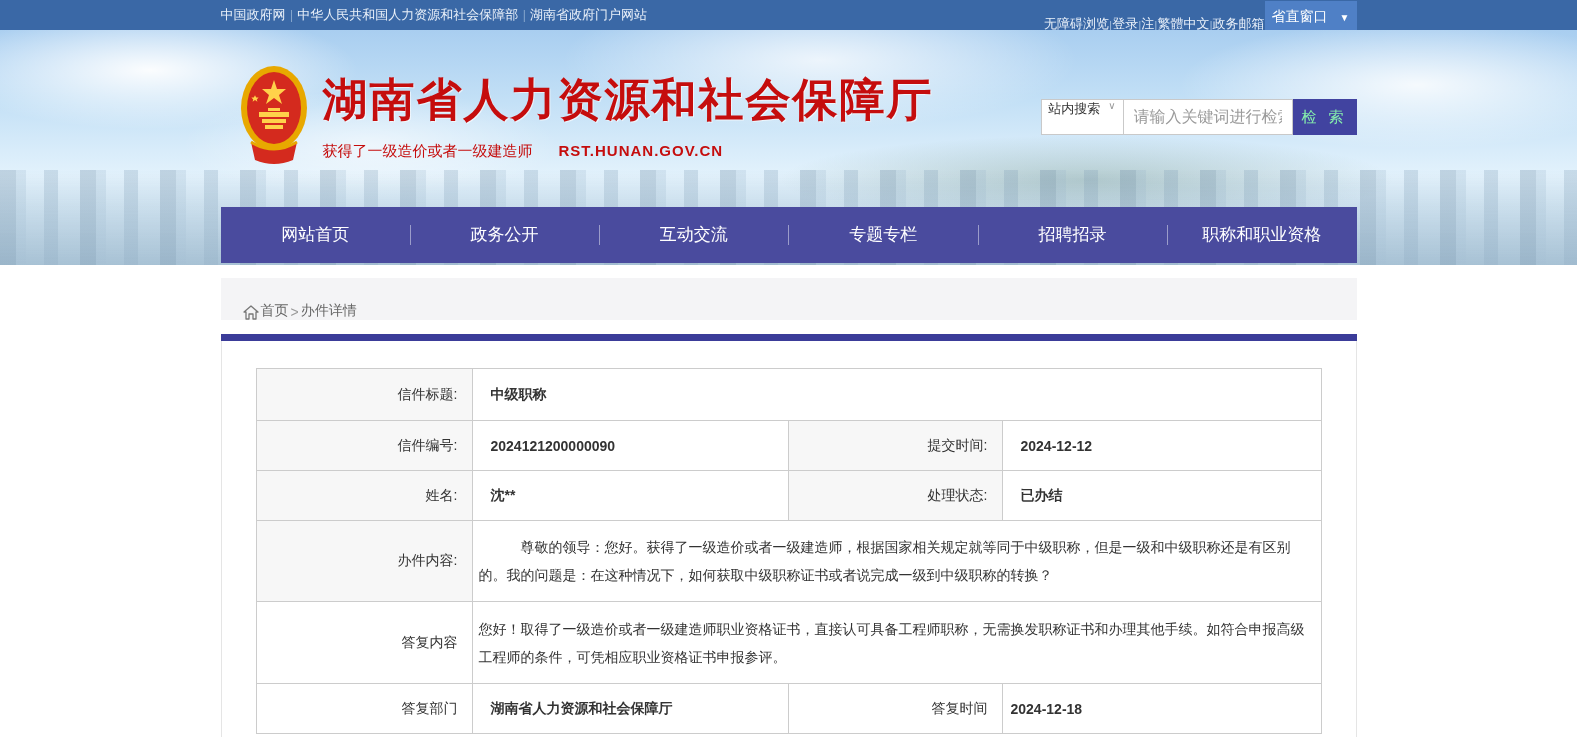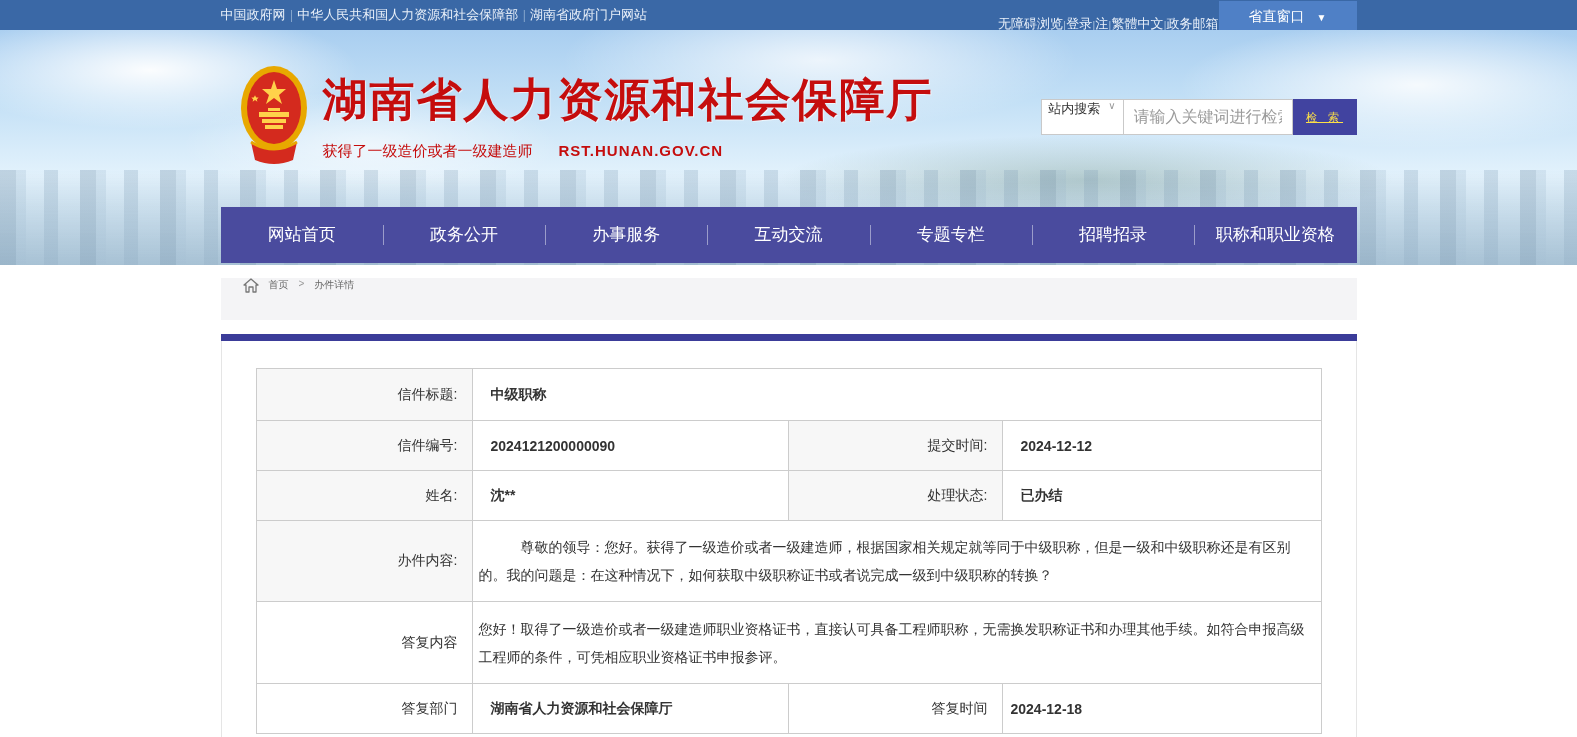--- a/index.html
+++ b/index.html
@@ -7,21 +7,21 @@
     font-family:"Liberation Sans", sans-serif; background:#fff; color:#333; }
 
   
   .topbar { height:30px; background:#3a68a6; }
   .topbar-inner { width:1136px; margin:0 auto; height:30px; display:flex;
     align-items:center; justify-content:space-between; font-size:13px; color:#eaf1fa; }
   .tb-group { display:flex; align-items:flex-end; }
   .tb-link { cursor:pointer; white-space:nowrap; }
   .tb-sep { color:#9db9d9; font-size:12px; }
   .win-btn { height:32px; margin-top:4px; background:#4f80c6; color:#fff;
-    border:none; font-size:14px; padding:0 30px; display:flex; align-items:center;
+    border:none; font-size:14px; padding:0 7px; display:flex; align-items:center;
     gap:12px; cursor:pointer; }
   .win-btn .arr { font-size:10px; }
 
   
   .header { position:relative; height:235px; overflow:hidden;
     background:linear-gradient(180deg,#a9cef0 0%,#c3e0f6 30%,#e3f2fc 62%,#d5ebf8 100%); }
   .cloud { position:absolute; border-radius:50%; pointer-events:none;
     background:radial-gradient(ellipse at center, rgba(255,255,255,.95) 0%, rgba(255,255,255,0) 70%); }
   .c1 { width:420px; height:120px; left:-60px; top:-20px; }
   .c2 { width:520px; height:140px; left:560px; top:-40px; opacity:.8; }
@@ -42,35 +42,35 @@
   .site-sub { margin-top:12px; font-size:15px; color:#c50d0d; display:flex; gap:26px; white-space:nowrap; }
   .site-sub .url { font-weight:bold; letter-spacing:1px; }
   .search { position:absolute; right:0; top:69px; display:flex; height:36px; }
   .scope { width:82px; background:#fff; border:1px solid #c9c9c9; border-right:none;
     display:flex; align-items:flex-start; justify-content:center; gap:8px; font-size:13px;
     color:#333; cursor:pointer; }
   .scope .arr { color:#999; font-size:10px; }
   .search input { width:170px; border:1px solid #c9c9c9; padding:0 10px; font-size:16px;
     color:#333; outline:none; }
   .search input::placeholder { color:#9b9b9b; }
-  .search-btn { width:64px; background:#4143a0; color:#fde047; border:none; font-size:11px;
-    letter-spacing:4px; cursor:pointer;text-decoration:underline; }
+  .search-btn { width:64px; background:#4143a0; color:#86efac; border:none; font-size:15px;
+    letter-spacing:4px; cursor:pointer; }
 
   
   .nav { position:absolute; left:0; bottom:2px; width:1136px; height:56px; background:#4a4b9e;
     display:flex; align-items:center; }
   .nav-item { flex:1; text-align:center; color:#fff; font-size:17px; cursor:pointer;
     position:relative; line-height:56px; white-space:nowrap; }
   .nav-item:not(:first-child)::before { content:""; position:absolute; left:0; top:18px;
     width:1px; height:20px; background:rgba(255,255,255,.45); }
 
   
   .crumb-wrap { margin-top:13px; }
   .crumb { width:1136px; margin:0 auto; height:42px; background:#f4f4f6; display:flex;
-    align-items:flex-start; padding-left:22px; font-size:10px; color:#666; gap:10px; }
+    align-items:flex-end; padding-left:22px; font-size:14px; color:#666; gap:2px; }
   .crumb .sep { color:#999; }
   .crumb a { color:#666; text-decoration:none; cursor:pointer; }
 
   
   .blue-bar { width:1136px; margin:14px auto 0; height:7px; background:#3b3c99; }
   .panel { width:1136px; margin:0 auto; height:396px; background:#fff;
     border-left:1px solid #e5e5e5; border-right:1px solid #e5e5e5; padding-top:27px; }
   table.detail { width:1065px; margin:0 auto; border-collapse:collapse; table-layout:fixed;
     font-size:14px; color:#333; }
   table.detail td { border:1px solid #ccc; vertical-align:middle; }
@@ -147,21 +147,20 @@
         <span>站内搜索</span>
         <span class="arr">∨</span>
       </div>
       <input type="text" placeholder="请输入关键词进行检索" style="">
       <button class="search-btn">检 索</button>
     </div>
 
     <div class="nav">
       <div class="nav-item">网站首页</div>
       <div class="nav-item">政务公开</div>
-      <div class="nav-item">办事服务</div>
       <div class="nav-item">互动交流</div>
       <div class="nav-item">专题专栏</div>
       <div class="nav-item">招聘招录</div>
       <div class="nav-item">职称和职业资格</div>
     </div>
   </div>
 </div>
 
 <div class="crumb-wrap">
   <div class="crumb">

